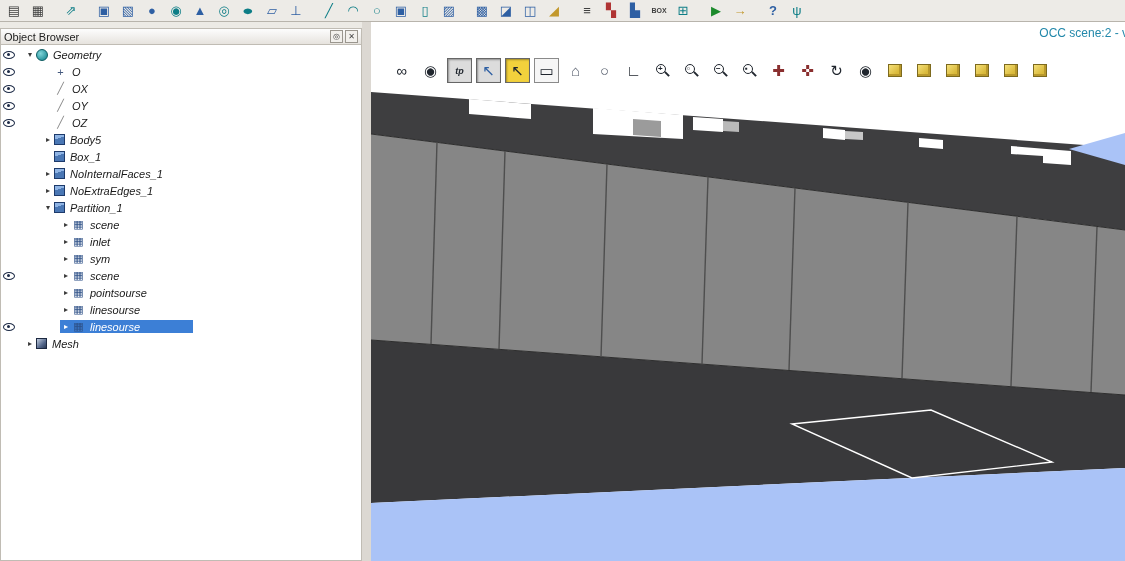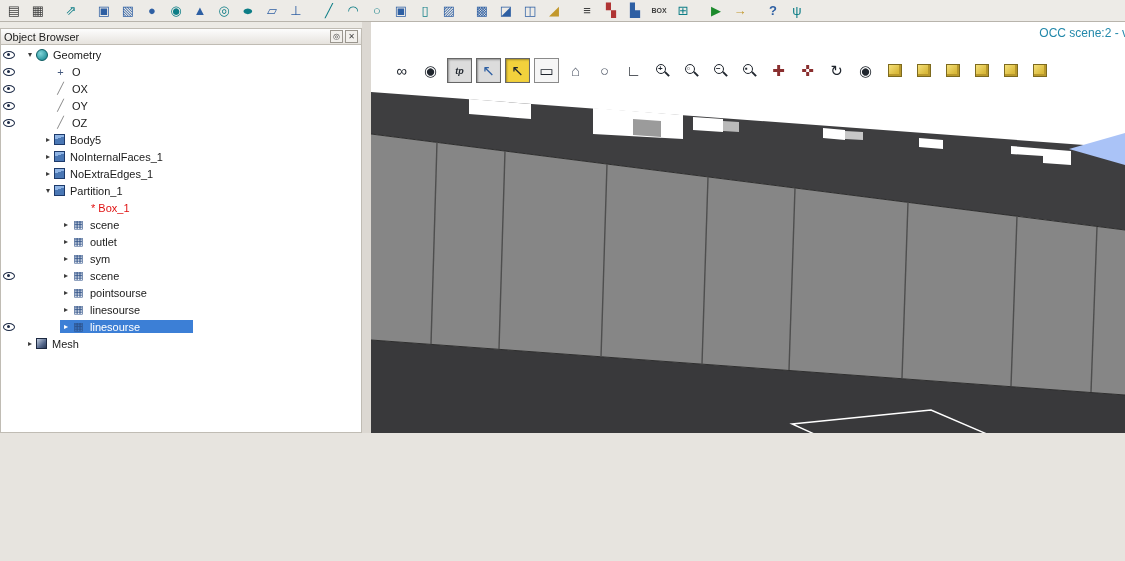--- a/index.html
+++ b/index.html
@@ -11,21 +11,21 @@
     display:flex;align-items:center;padding-left:2px;}
   .tbi{width:24px;height:19px;border:none;background:transparent;padding:0;
     display:flex;align-items:center;justify-content:center;font-size:13px;font-family:inherit;}
   .tbi span{line-height:1;}
   .tb-gap{width:9px;height:16px;}
   .glyph-ellipse{display:inline-block;transform:scaleX(1.55);}
   .glyph-bold{font-weight:bold;}
   .glyph-tiny{font-size:7px;font-weight:bold;letter-spacing:0;}
 
   
-  #content{display:flex;height:411px;}
+  #content{display:flex;height:539px;}
 
   
   #object-browser{width:362px;background:#eceae5;padding-top:6px;display:flex;flex-direction:column;}
   .ob-titlebar{height:17px;display:flex;align-items:center;padding:0 3px;
     background:linear-gradient(#fdfdfd,#e6e3de);border:1px solid #c0bcb4;font-size:11px;color:#222;}
   .ob-title{flex:1;}
   .ob-btn{width:13px;height:13px;border:1px solid #9a968e;background:#f2f0ec;font-size:8px;
     line-height:10px;text-align:center;margin-left:2px;padding:0;color:#444;}
   .ob-header{height:18px;background:#f4f2ee;border-left:1px solid #c0bcb4;border-right:1px solid #c0bcb4;
     border-bottom:1px solid #d0ccc4;display:flex;align-items:center;font-size:11px;color:#333;position:relative;}
@@ -34,21 +34,21 @@
   .hdr-eye{position:absolute;left:3px;top:3px;}
   .ob-tree{flex:1;background:#fff;border:1px solid #c0bcb4;border-top:none;overflow:hidden;
     font-size:11px;color:#1a1a1a;padding-top:1px;}
   .trow{height:17px;display:flex;align-items:center;white-space:nowrap;}
   .eyec{width:15px;display:flex;justify-content:center;flex:none;}
   .indent{flex:none;height:1px;}
   .rowwrap{display:flex;align-items:center;}
   .rowwrap.hl{background:#3c7fd6;color:#fff;padding-right:50px;}
   .arrow{width:12px;flex:none;font-size:8px;color:#3a3a3a;text-align:center;}
   .rowwrap.hl .arrow{color:#fff;}
-  .lbl{padding:0 3px;}
+  .lbl{padding:0 3px;font-style:italic;}
   .lbl.red{color:#e01212;}
 
   
   .eye{display:inline-block;width:12px;height:11px;position:relative;}
   .eye::before{content:"";position:absolute;left:0;top:2px;width:10px;height:6px;
     border:1px solid #1c2a46;border-radius:50%;}
   .eye::after{content:"";position:absolute;left:4px;top:4px;width:3px;height:3px;
     background:#1c2a46;border-radius:50%;}
 
   
@@ -262,20 +262,29 @@
             <span class="rowwrap">
               <span class="arrow">▸</span>
               <span class="ti ti-cube"></span>
               <span class="lbl">Body5</span>
             </span>
           </div>
           <div class="trow">
             <span class="eyec"></span>
             <span class="indent" style="width: 26px;"></span>
             <span class="rowwrap">
+              <span class="arrow"></span>
+              <span class="ti ti-cube"></span>
+              <span class="lbl">Box_1</span>
+            </span>
+          </div>
+          <div class="trow">
+            <span class="eyec"></span>
+            <span class="indent" style="width: 26px;"></span>
+            <span class="rowwrap">
               <span class="arrow">▸</span>
               <span class="ti ti-cube"></span>
               <span class="lbl">NoInternalFaces_1</span>
             </span>
           </div>
           <div class="trow">
             <span class="eyec"></span>
             <span class="indent" style="width: 26px;"></span>
             <span class="rowwrap">
               <span class="arrow">▸</span>
@@ -289,41 +298,32 @@
             <span class="rowwrap">
               <span class="arrow">▾</span>
               <span class="ti ti-cube"></span>
               <span class="lbl">Partition_1</span>
             </span>
           </div>
           <div class="trow">
             <span class="eyec"></span>
             <span class="indent" style="width: 44px;"></span>
             <span class="rowwrap">
-              <span class="arrow"></span>
-              <span class="ti ti-empty"></span>
-              <span class="lbl red">* Box_1</span>
-            </span>
-          </div>
-          <div class="trow">
-            <span class="eyec"></span>
-            <span class="indent" style="width: 44px;"></span>
-            <span class="rowwrap">
               <span class="arrow">▸</span>
               <span class="ti ti-txt" style="color: rgb(44, 79, 134);">▦</span>
               <span class="lbl">scene</span>
             </span>
           </div>
           <div class="trow">
             <span class="eyec"></span>
             <span class="indent" style="width: 44px;"></span>
             <span class="rowwrap">
               <span class="arrow">▸</span>
               <span class="ti ti-txt" style="color: rgb(44, 79, 134);">▦</span>
-              <span class="lbl">outlet</span>
+              <span class="lbl">inlet</span>
             </span>
           </div>
           <div class="trow">
             <span class="eyec"></span>
             <span class="indent" style="width: 44px;"></span>
             <span class="rowwrap">
               <span class="arrow">▸</span>
               <span class="ti ti-txt" style="color: rgb(44, 79, 134);">▦</span>
               <span class="lbl">sym</span>
             </span>

